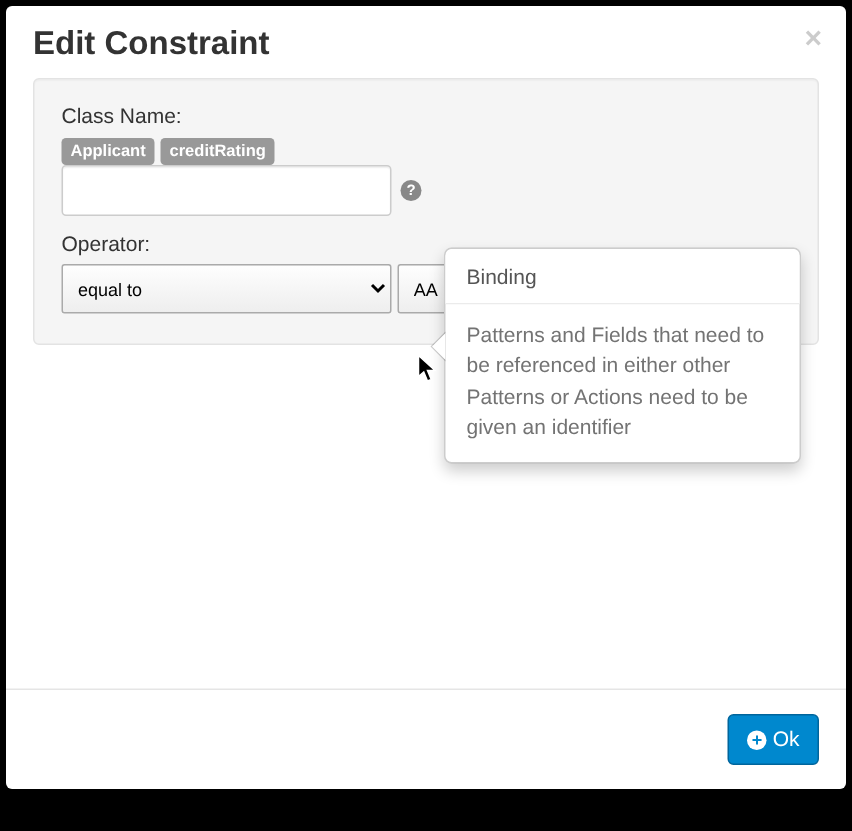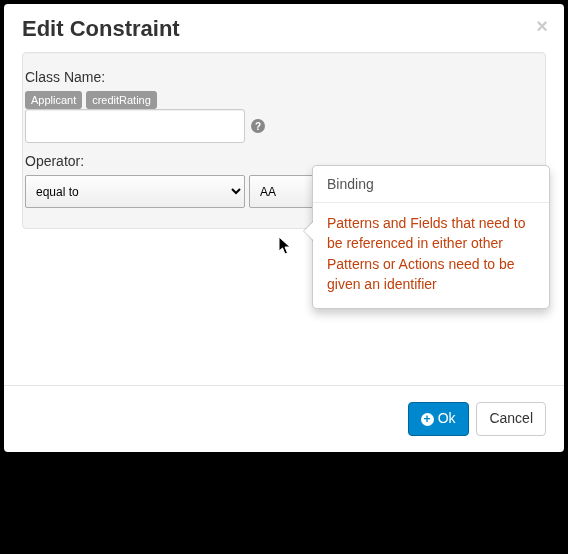--- a/index.html
+++ b/index.html
@@ -10,21 +10,21 @@
     font-family: "Helvetica Neue", Helvetica, Arial, sans-serif;
     font-size: 14px;
     color: #333;
     width: 568px;
     height: 554px;
   }
   .modal {
     background: #fff;
     border-radius: 4px;
     width: 560px;
-    height: 448px;
+    height: 522px;
     position: relative;
     display: flex;
     flex-direction: column;
   }
   .modal-header {
     padding: 12px 18px 10px 18px;
     position: relative;
   }
   .modal-title {
     font-size: 22px;
@@ -44,36 +44,36 @@
   }
   .modal-body {
     padding: 0 18px 18px 18px;
     flex: 1;
     position: relative;
   }
   .panel {
     background: #f5f5f5;
     border: 1px solid #e3e3e3;
     border-radius: 4px;
-    padding: 16px 18px 20px 2px;
+    padding: 16px 18px 20px 18px;
     box-shadow: inset 0 1px 1px rgba(0,0,0,0.03);
   }
   .form-label {
     display: block;
     margin-top: 10px;
     margin-bottom: 6px;
     color: #333;
   }
   .form-label:first-child { margin-top: 0; }
   .tag {
     display: inline-block;
     background: #999;
     color: #fff;
     font-size: 11px;
-    font-weight: 400;
+    font-weight: 700;
     padding: 2px 6px;
     border-radius: 3px;
     line-height: 1.3;
   }
   .text-input {
     width: 220px;
     height: 34px;
     border: 1px solid #ccc;
     background: #fff;
     border-radius: 3px;
@@ -104,21 +104,21 @@
     font-size: 10px;
     font-weight: 700;
     display: inline-flex;
     align-items: center;
     justify-content: center;
     cursor: pointer;
     flex-shrink: 0;
   }
   .popover {
     position: absolute;
-    left: 308px;
+    left: 292px;
     top: 113px;
     width: 238px;
     background: #fff;
     border: 1px solid #ccc;
     border: 1px solid rgba(0,0,0,0.2);
     border-radius: 5px;
     box-shadow: 0 5px 10px rgba(0,0,0,0.2);
     z-index: 10;
   }
   .popover-arrow {
@@ -143,21 +143,21 @@
     padding: 10px 14px;
     border-bottom: 1px solid #ebebeb;
     font-size: 14px;
     color: #555;
     background: #fff;
     border-radius: 5px 5px 0 0;
   }
   .popover-content {
     padding: 10px 14px 14px 14px;
     font-size: 14px;
-    color: #c2410c;
+    color: #737373;
     line-height: 1.45;
   }
   .modal-footer {
     border-top: 1px solid #e5e5e5;
     padding: 16px 18px;
     text-align: right;
   }
   .btn {
     display: inline-flex;
     align-items: center;
@@ -242,17 +242,14 @@
     <svg class="cursor" width="18" height="22" viewBox="0 0 18 22">
       <path d="M1 1 L1 15 L4.5 12 L7 18 L9.5 17 L7 11 L12 11 Z" fill="#000" stroke="#fff" stroke-width="1"></path>
     </svg>
   </div>
 
   <div class="modal-footer">
     <button class="btn btn-primary">
       <span class="plus-circle">+</span>
       <span>Ok</span>
     </button>
-    <button class="btn btn-default">
-      <span>Cancel</span>
-    </button>
   </div>
 </div>
 
 </body></html>

